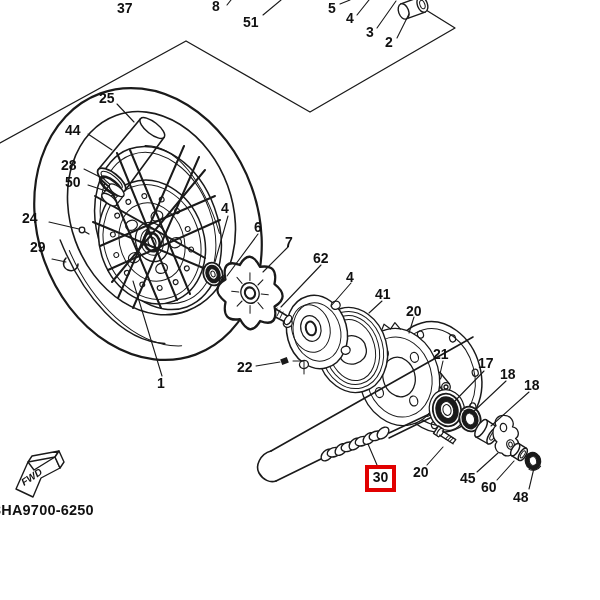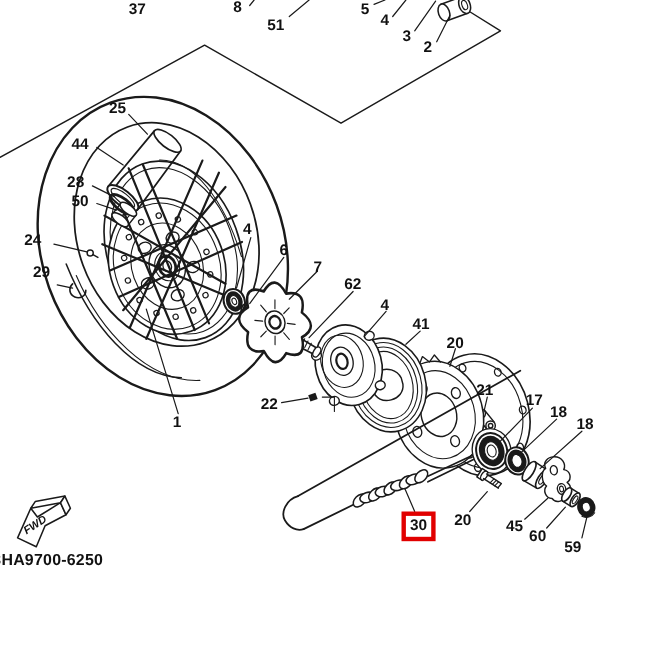--- a/index.html
+++ b/index.html
@@ -322,21 +322,21 @@
   <div class="plabel" style="left:375px;top:287px">41</div>
   <div class="plabel" style="left:406px;top:304px">20</div>
   <div class="plabel" style="left:433px;top:347px">21</div>
   <div class="plabel" style="left:237px;top:360px">22</div>
   <div class="plabel" style="left:478px;top:356px">17</div>
   <div class="plabel" style="left:500px;top:367px">18</div>
   <div class="plabel" style="left:524px;top:378px">18</div>
   <div class="plabel" style="left:413px;top:465px">20</div>
   <div class="plabel" style="left:460px;top:471px">45</div>
   <div class="plabel" style="left:481px;top:480px">60</div>
-  <div class="plabel" style="left:513px;top:490px">59</div>
+  <div class="plabel" style="left:513px;top:490px">48</div>
 
   <div class="hlbox">
     <span>30</span>
   </div>
 
   <div class="partcode">3HA9700-6250</div>
 
 </div>
 
 </body></html>

